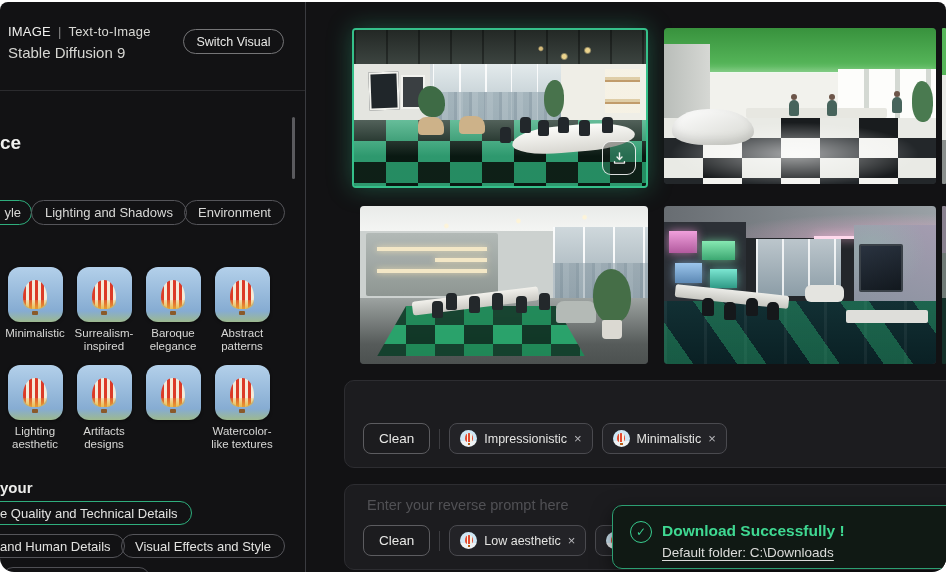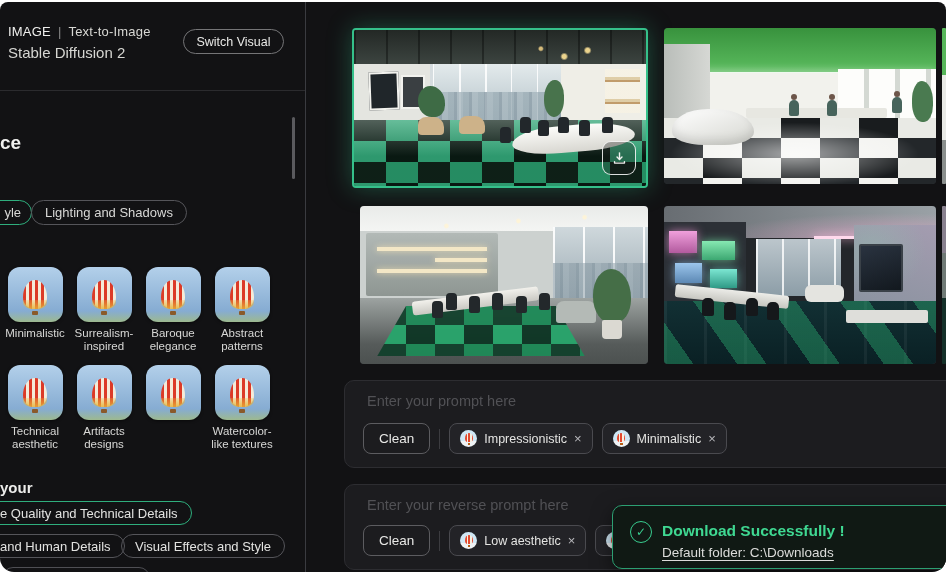--- a/index.html
+++ b/index.html
@@ -199,29 +199,30 @@
 </style>
 </head>
 <body>
 
 <div class="stage">
   <div class="window">
 
     <div class="hdr-line1">
       <span style="color:#efefed;">IMAGE</span><span class="sep">|</span><span class="mode">Text-to-Image</span>
     </div>
-    <div class="hdr-line2">Stable Diffusion 2</div>
+    <div class="hdr-line2">Stable Diffusion 9</div>
     <button class="switch-btn">Switch Visual</button>
     <div class="hdivider"></div>
 
     <div class="section-heading">ce</div>
     <div class="scroll-thumb"></div>
 
     <div class="tab tab-style sel">yle</div>
     <div class="tab tab-light">Lighting and Shadows</div>
+    <div class="tab tab-env">Environment</div>
 
     <div class="style-item" style="left:2px;top:265px;">
       <div class="thumb">
           <span class="bl"></span>
         </div>
       <div class="slabel">Minimalistic</div>
     </div>
     <div class="style-item" style="left:71px;top:265px;">
       <div class="thumb">
           <span class="bl"></span>
@@ -238,21 +239,21 @@
       <div class="thumb">
           <span class="bl"></span>
         </div>
       <div class="slabel">Baroque elegance</div>
     </div>
 
     <div class="style-item" style="left:2px;top:363px;">
       <div class="thumb">
           <span class="bl"></span>
         </div>
-      <div class="slabel">Technical aesthetic</div>
+      <div class="slabel">Lighting aesthetic</div>
     </div>
     <div class="style-item" style="left:71px;top:363px;">
       <div class="thumb">
           <span class="bl"></span>
         </div>
       <div class="slabel">Artifacts designs</div>
     </div>
     <div class="style-item" style="left:140px;top:363px;">
       <div class="thumb">
           <span class="bl"></span>
@@ -360,21 +361,20 @@
       <span class="i4-ch" style="left:30%;top:58%;"></span>
       <span class="i4-ch" style="left:38%;top:61%;"></span>
       <div class="art i4-sofa"></div>
       <div class="art i4-console"></div>
     </div>
 
     <div class="sliver" style="top:26px;height:156px;background:linear-gradient(#57b65a 0 30%,#e9eae6 30% 72%,#8a8f8d 72%);"></div>
     <div class="sliver" style="top:204px;height:158px;background:linear-gradient(#89818f 0 30%,#707a76 30% 58%,#143029 58%);"></div>
 
     <div class="pbox pbox-1">
-      <input type="text" value="" placeholder="Enter your prompt here" style="">
       <div class="controls">
         <button class="clean-btn">Clean</button>
         <div class="ctrl-sep"></div>
         <div class="tag">
           <span class="tag-ic"></span>
           <span class="tag-label">Impressionistic</span>
           <span class="tag-x">×</span>
         </div>
         <div class="tag">
           <span class="tag-ic"></span>

